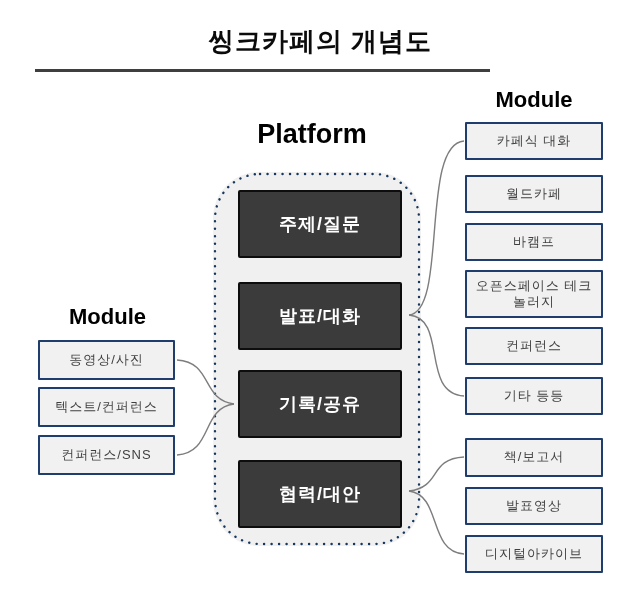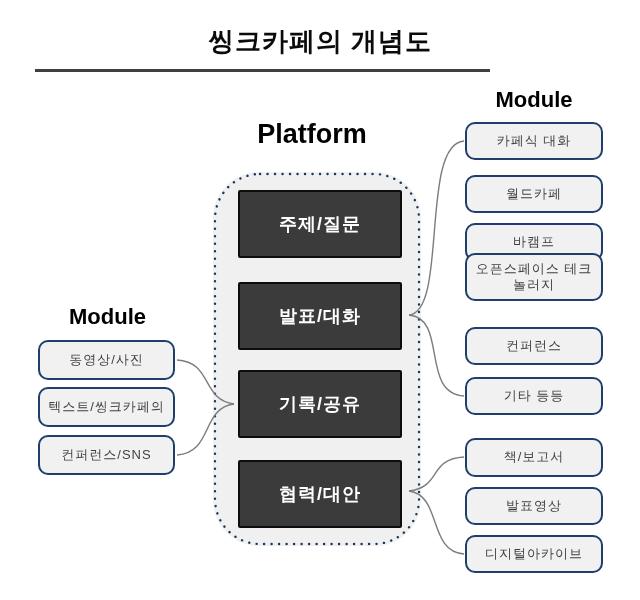--- a/index.html
+++ b/index.html
@@ -27,21 +27,21 @@
     background:#f0f0f0;border-radius:46px;
   }
   .overlay{left:0;top:0;width:640px;height:600px;pointer-events:none;}
   .pbox{
     left:238px;width:164px;height:68px;box-sizing:border-box;
     background:#3b3b3b;border:2px solid #0d0d0d;border-radius:2px;
     color:#ffffff;font-size:18px;font-weight:600;letter-spacing:1px;
     display:flex;align-items:center;justify-content:center;
   }
   .mbox{
-    box-sizing:border-box;background:#f1f1f1;border:2px solid #1f3d6d;border-radius:10px;
+    box-sizing:border-box;background:#f1f1f1;border:2px solid #1f3d6d;border-radius:1px;
     color:#3f3f3f;font-size:13px;letter-spacing:1px;line-height:1.25;text-align:center;
     display:flex;align-items:center;justify-content:center;padding:2px 4px;
   }
   .mbox.right{left:465px;width:138px;height:38px;}
   .mbox.left{left:38px;width:137px;height:40px;}
 </style>
 </head>
 <body>
 
 <div class="stage">
@@ -68,25 +68,25 @@
   </svg>
 
   <div class="abs pbox" style="top:190px">주제/질문</div>
   <div class="abs pbox" style="top:282px">발표/대화</div>
   <div class="abs pbox" style="top:370px">기록/공유</div>
   <div class="abs pbox" style="top:460px">협력/대안</div>
 
   <div class="abs mbox right" style="top:122px">카페식 대화</div>
   <div class="abs mbox right" style="top:175px">월드카페</div>
   <div class="abs mbox right" style="top:223px">바캠프</div>
-  <div class="abs mbox right" style="top:253px;height:48px">오픈스페이스 테크놀러지</div>
+  <div class="abs mbox right" style="top:270px;height:48px">오픈스페이스 테크놀러지</div>
   <div class="abs mbox right" style="top:327px">컨퍼런스</div>
   <div class="abs mbox right" style="top:377px">기타 등등</div>
 
   <div class="abs mbox right" style="top:438px;height:39px">책/보고서</div>
   <div class="abs mbox right" style="top:487px">발표영상</div>
   <div class="abs mbox right" style="top:535px">디지털아카이브</div>
 
   <div class="abs mbox left" style="top:340px">동영상/사진</div>
-  <div class="abs mbox left" style="top:387px">텍스트/씽크카페의</div>
+  <div class="abs mbox left" style="top:387px">텍스트/컨퍼런스</div>
   <div class="abs mbox left" style="top:435px">컨퍼런스/SNS</div>
 
 </div>
 
 </body></html>

